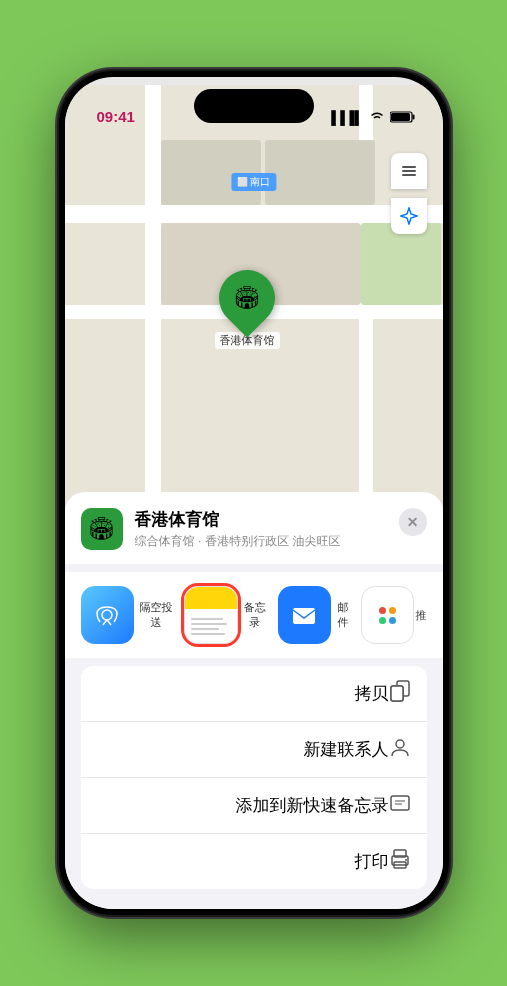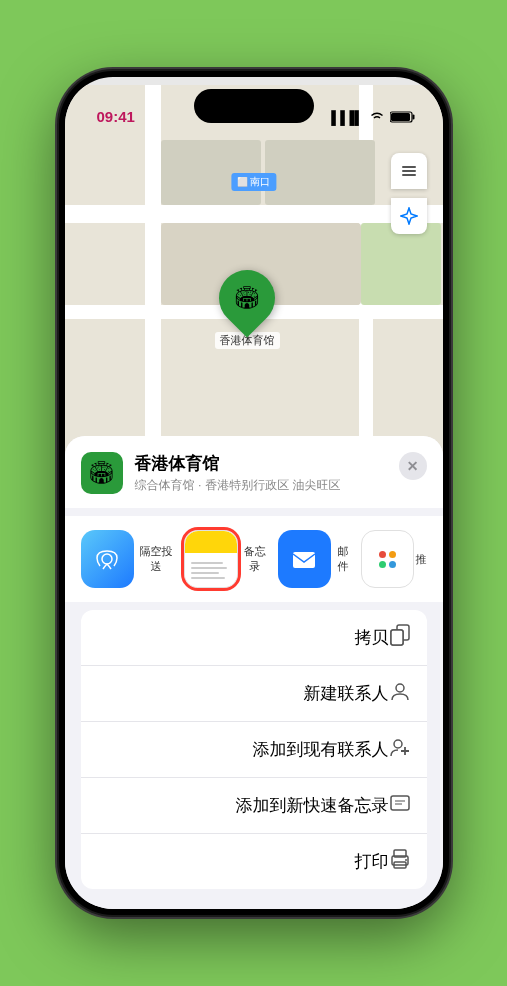--- a/index.html
+++ b/index.html
@@ -521,31 +521,20 @@
         <div class="action-item">
           <span class="action-text">新建联系人</span>
           <span class="action-icon">
             <svg width="22" height="22" viewBox="0 0 22 22">
                 <circle cx="11" cy="8" r="4" fill="none" stroke="#555" stroke-width="1.5"></circle>
                 <path d="M3 20 Q3 14 11 14 Q19 14 19 20" fill="none" stroke="#555" stroke-width="1.5"></path>
               </svg>
           </span>
         </div>
         <div class="action-item">
-          <span class="action-text">添加到现有联系人</span>
-          <span class="action-icon">
-            <svg width="22" height="22" viewBox="0 0 22 22">
-                <circle cx="9" cy="8" r="4" fill="none" stroke="#555" stroke-width="1.5"></circle>
-                <path d="M2 20 Q2 14 9 14" fill="none" stroke="#555" stroke-width="1.5"></path>
-                <line x1="16" y1="11" x2="16" y2="19" stroke="#555" stroke-width="1.8"></line>
-                <line x1="12" y1="15" x2="20" y2="15" stroke="#555" stroke-width="1.8"></line>
-              </svg>
-          </span>
-        </div>
-        <div class="action-item">
           <span class="action-text">添加到新快速备忘录</span>
           <span class="action-icon">
             <svg width="22" height="22" viewBox="0 0 22 22">
                 <rect x="2" y="4" width="18" height="14" rx="2" fill="none" stroke="#555" stroke-width="1.5"></rect>
                 <line x1="6" y1="9" x2="16" y2="9" stroke="#555" stroke-width="1.2"></line>
                 <line x1="6" y1="12" x2="13" y2="12" stroke="#555" stroke-width="1.2"></line>
               </svg>
           </span>
         </div>
         <div class="action-item">

